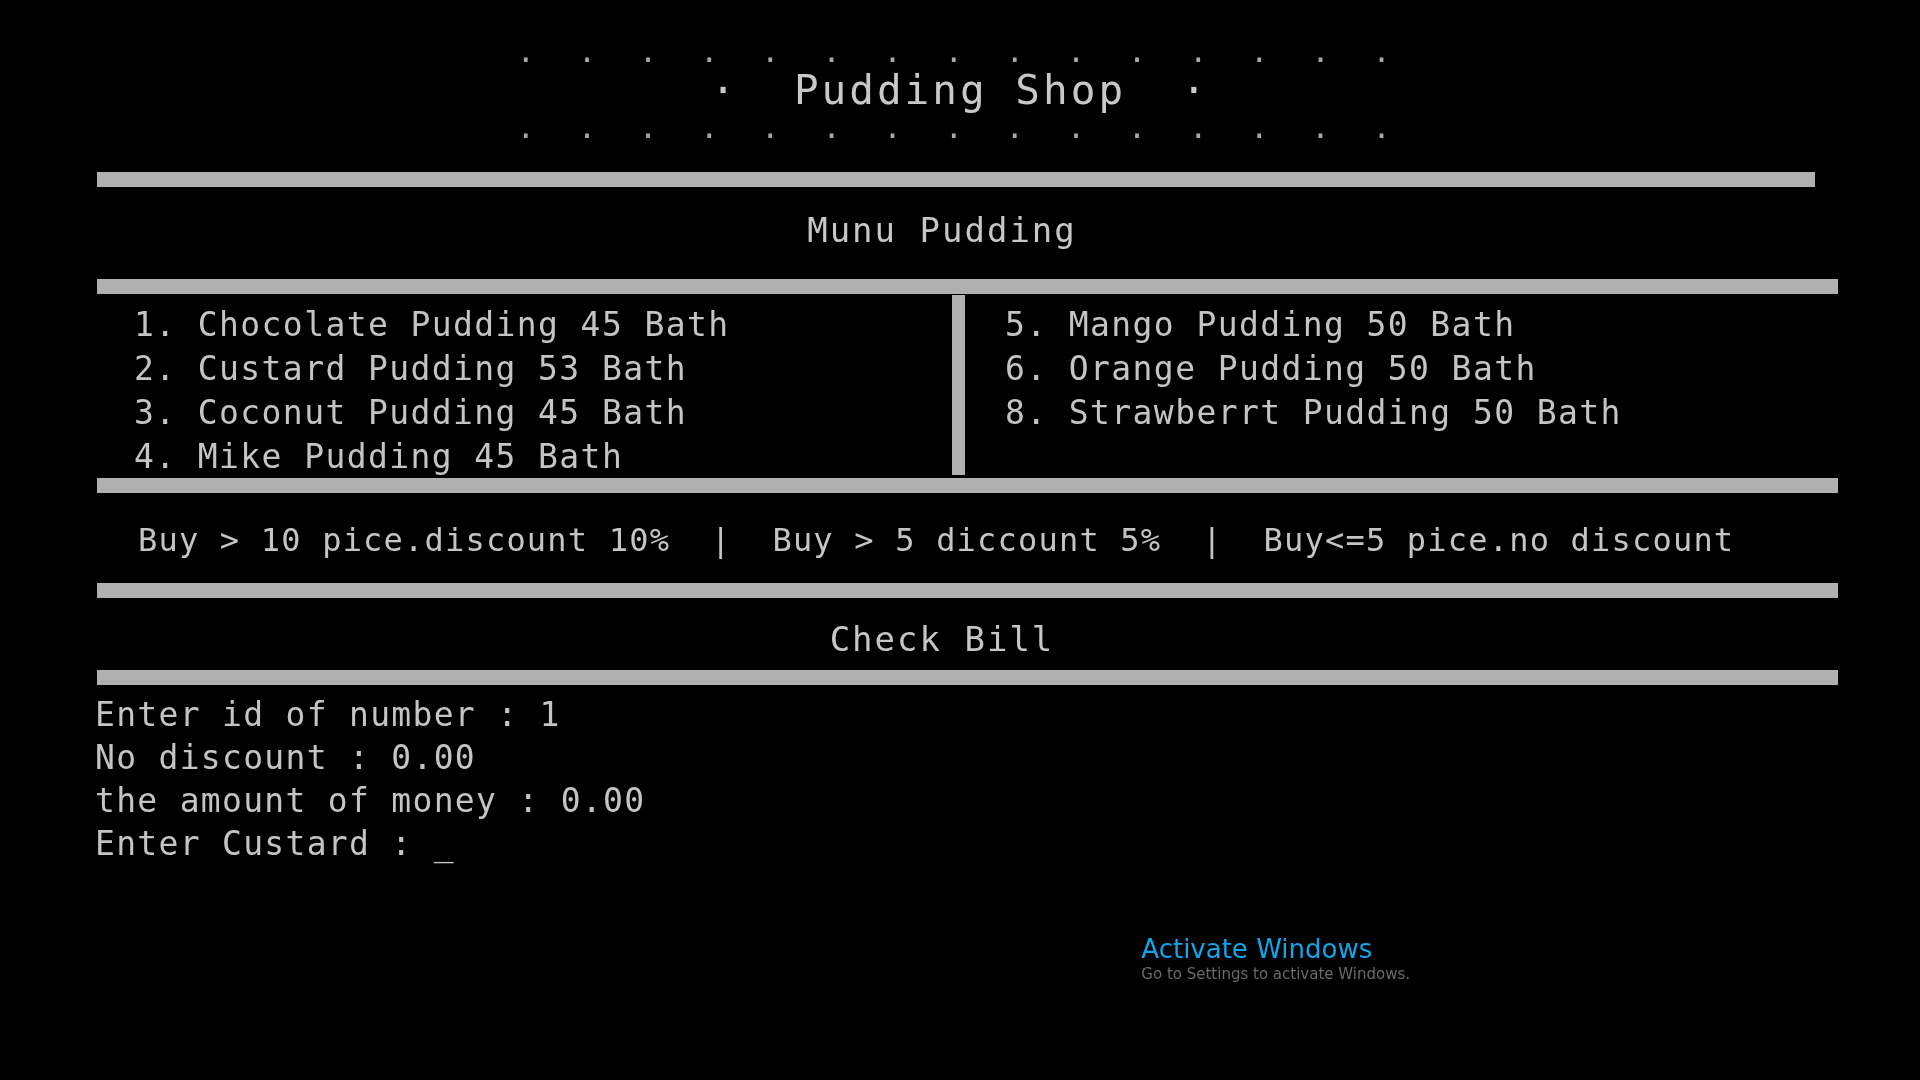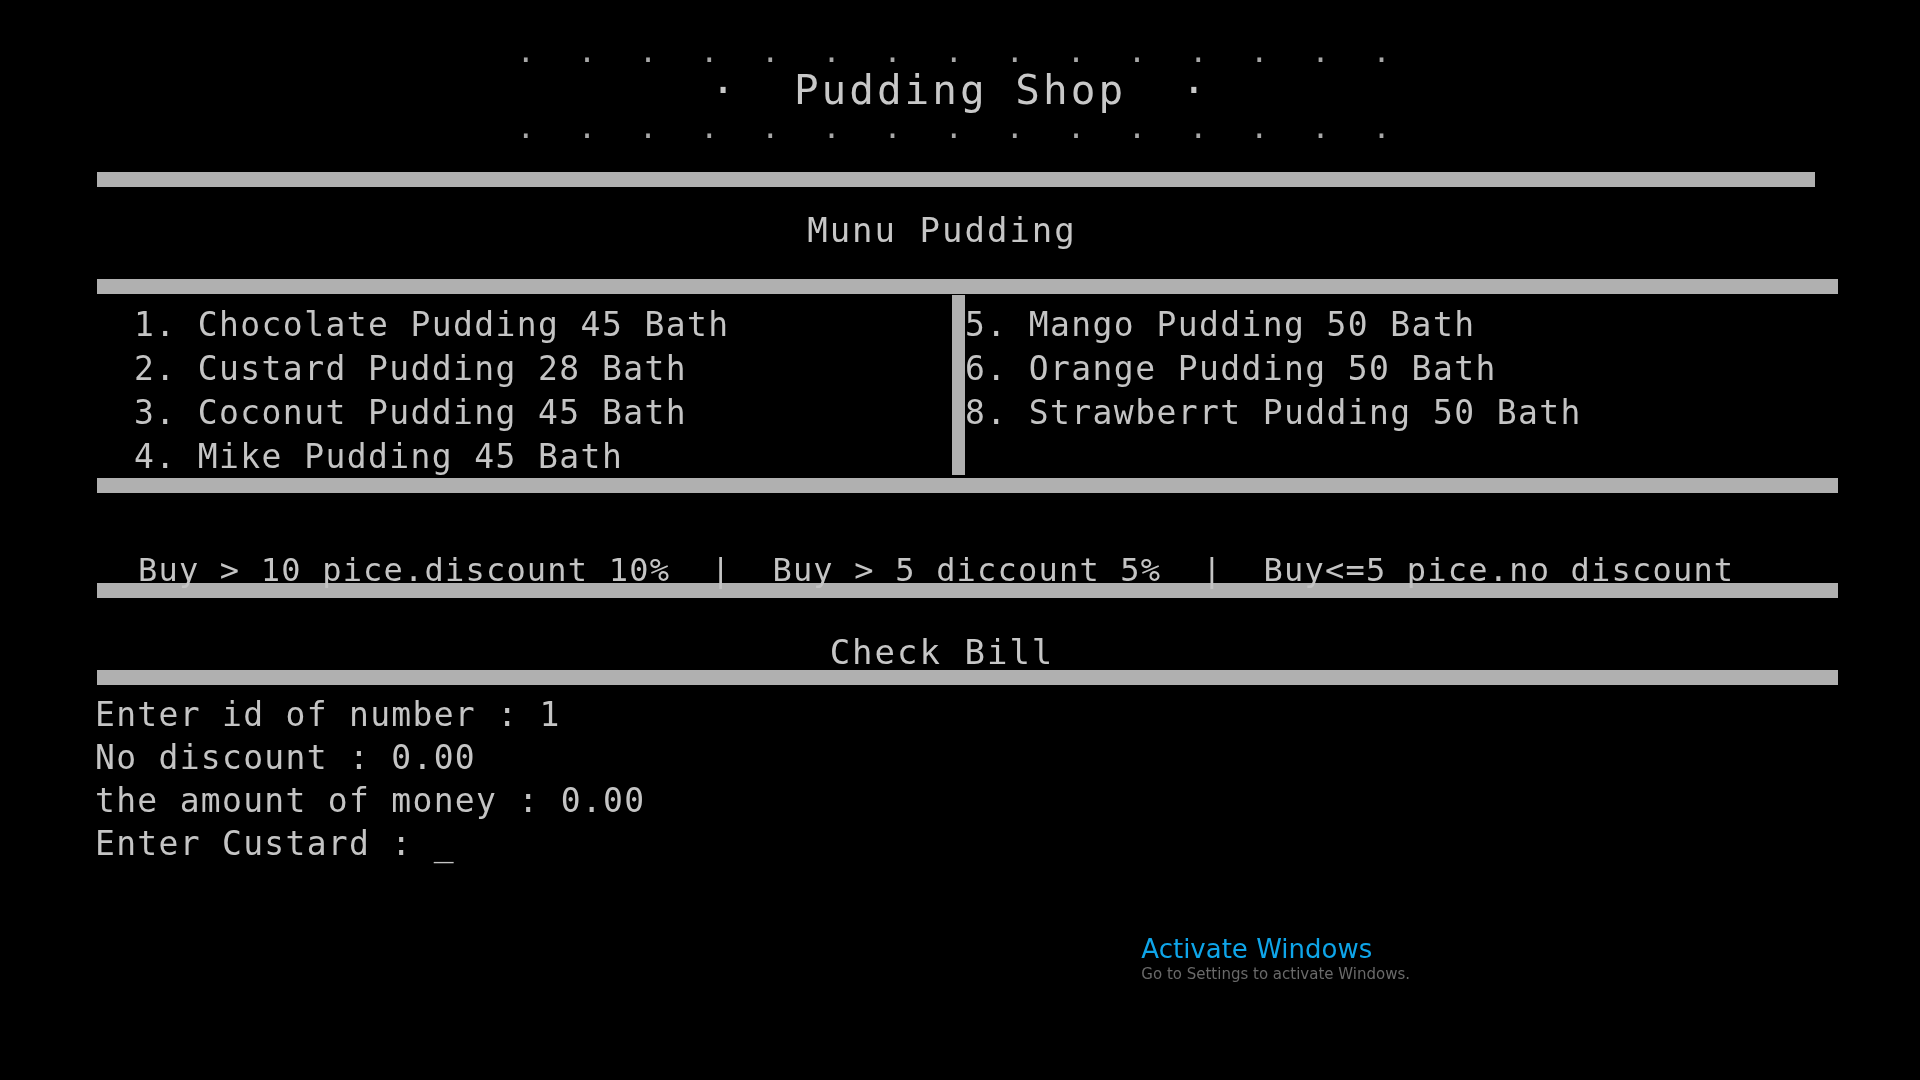--- a/index.html
+++ b/index.html
@@ -67,21 +67,21 @@
     left: 0;
     width: 1884px;
     text-align: center;
     font-size: 34px;
     line-height: 40px;
     letter-spacing: 2px;
     color: #c6c6c6;
     white-space: pre;
   }
   .section-heading.menu-heading  { top: 210px; }
-  .section-heading.bill-heading  { top: 632px; }
+  .section-heading.bill-heading  { top: 619px; }
 
   
   .menu-area {
     position: absolute;
     left: 97px;
     top: 295px;
     width: 1741px;
     height: 180px;
   }
   .menu-col {
@@ -102,33 +102,32 @@
   }
 
   .menu-item {
     font-size: 33px;
     line-height: 44px;
     letter-spacing: 1.4px;
     color: #c4c4c4;
     white-space: pre;
   }
   .menu-col.left .menu-item  { padding-left: 37px; }
-  .menu-col.right .menu-item { }
+  .menu-col.right .menu-item { padding-left: 40px; }
 
   
   .discount-line {
     position: absolute;
     left: 138px;
     top: 518px;
     font-size: 32px;
     line-height: 44px;
     letter-spacing: 1.2px;
     color: #c4c4c4;
     white-space: pre;
-    margin-top: 30px;
   }
 
   
   .output-block {
     position: absolute;
     left: 95px;
     top: 693px;
   }
   .out-line {
     font-size: 33px;
@@ -180,21 +179,21 @@
   <div class="rule r2"></div>
   <div class="rule r3"></div>
   <div class="rule r4"></div>
   <div class="rule r5"></div>
 
   <div class="section-heading menu-heading">Munu Pudding</div>
 
   <div class="menu-area">
     <div class="menu-col left">
       <div class="menu-item">1. Chocolate Pudding 45 Bath</div>
-      <div class="menu-item">2. Custard Pudding 28 Bath</div>
+      <div class="menu-item">2. Custard Pudding 53 Bath</div>
       <div class="menu-item">3. Coconut Pudding 45 Bath</div>
       <div class="menu-item">4. Mike Pudding 45 Bath</div>
     </div>
 
     <div class="col-divider"></div>
 
     <div class="menu-col right">
       <div class="menu-item">5. Mango Pudding 50 Bath</div>
       <div class="menu-item">6. Orange Pudding 50 Bath</div>
       <div class="menu-item">8. Strawberrt Pudding 50 Bath</div>

